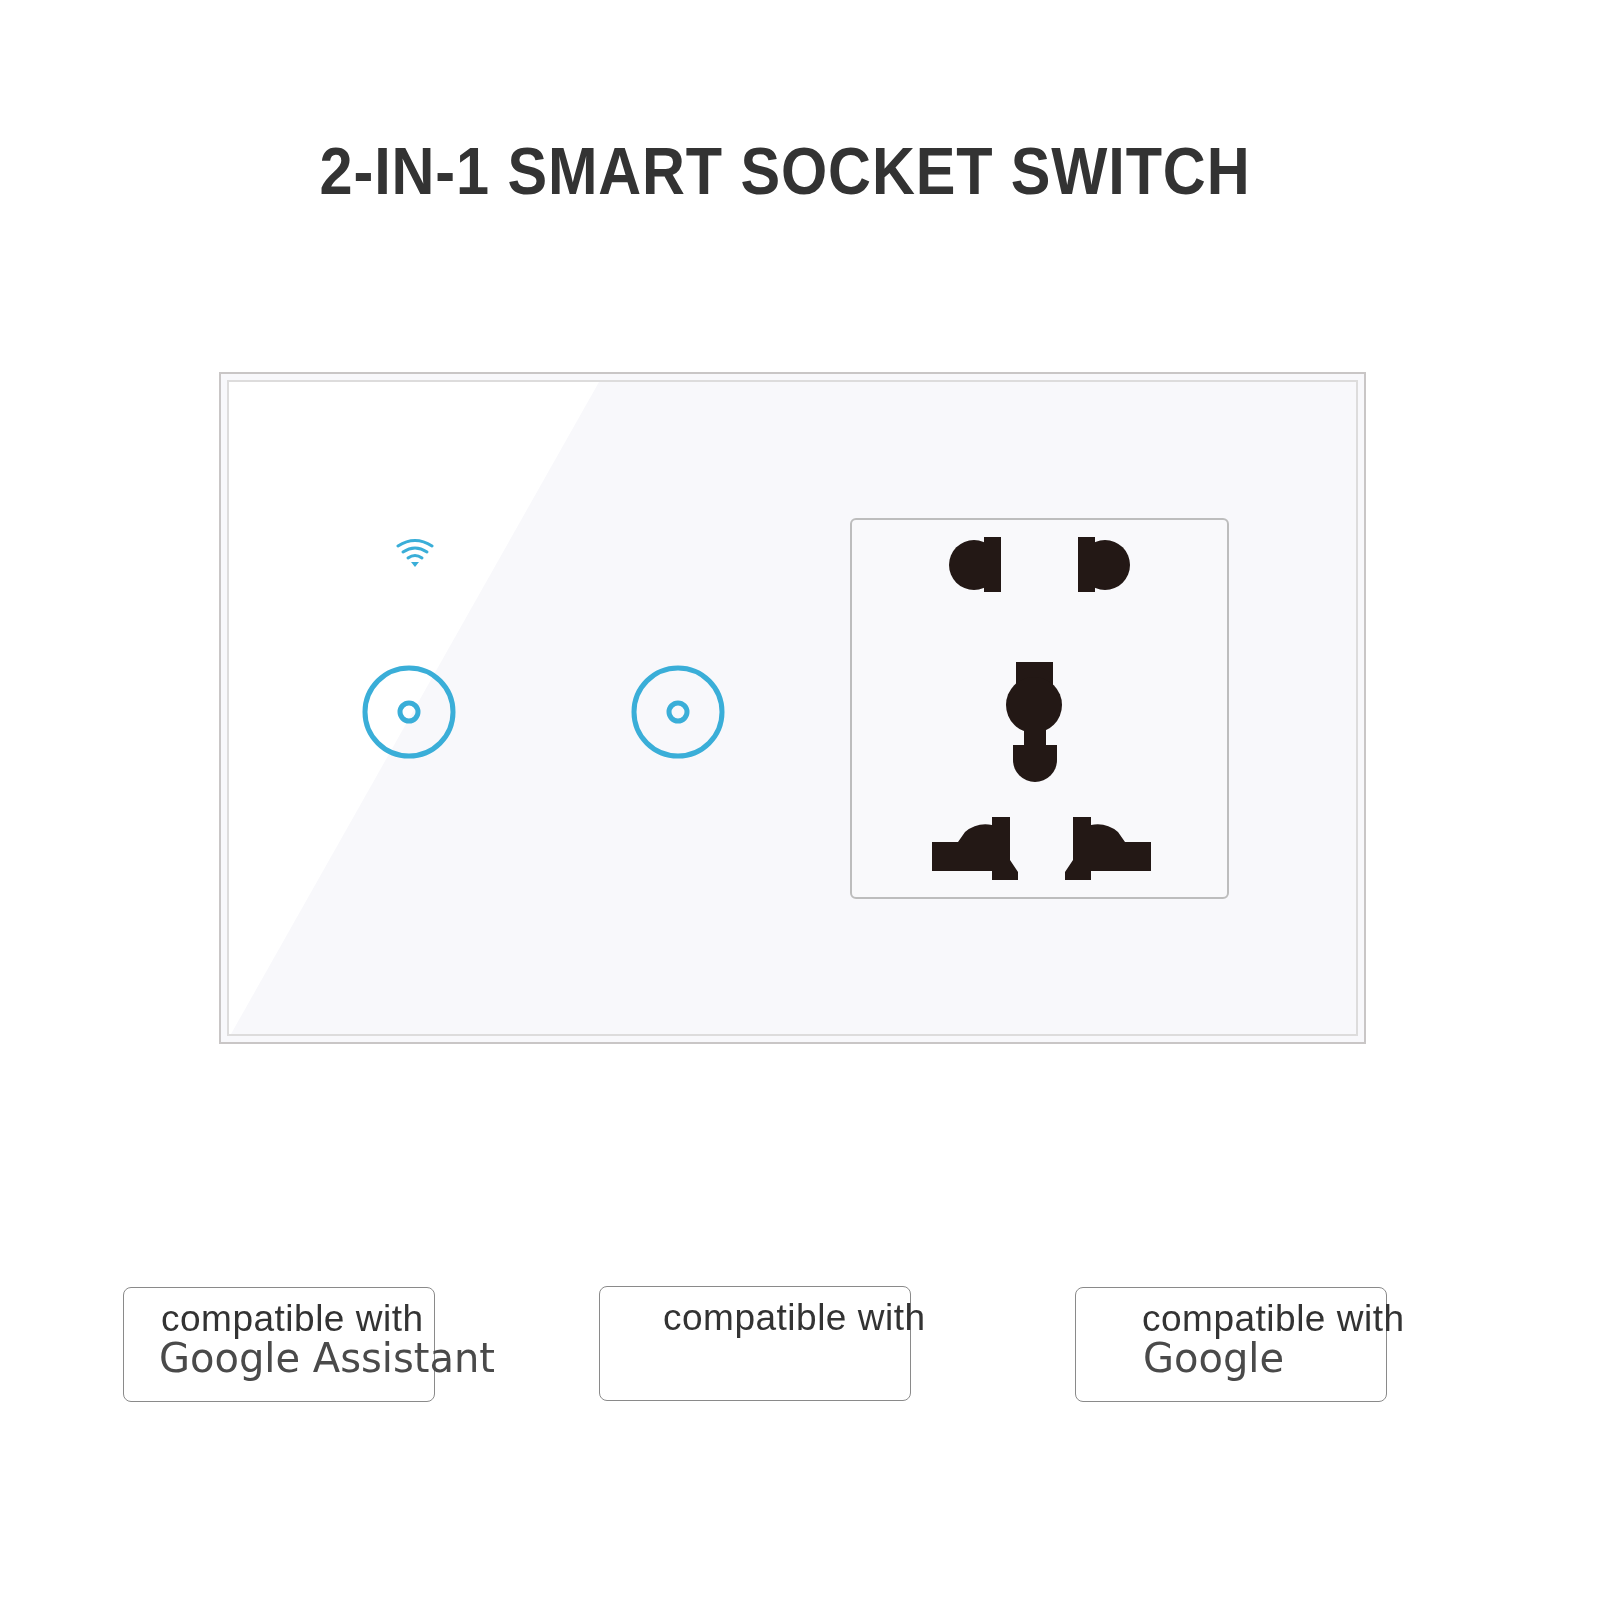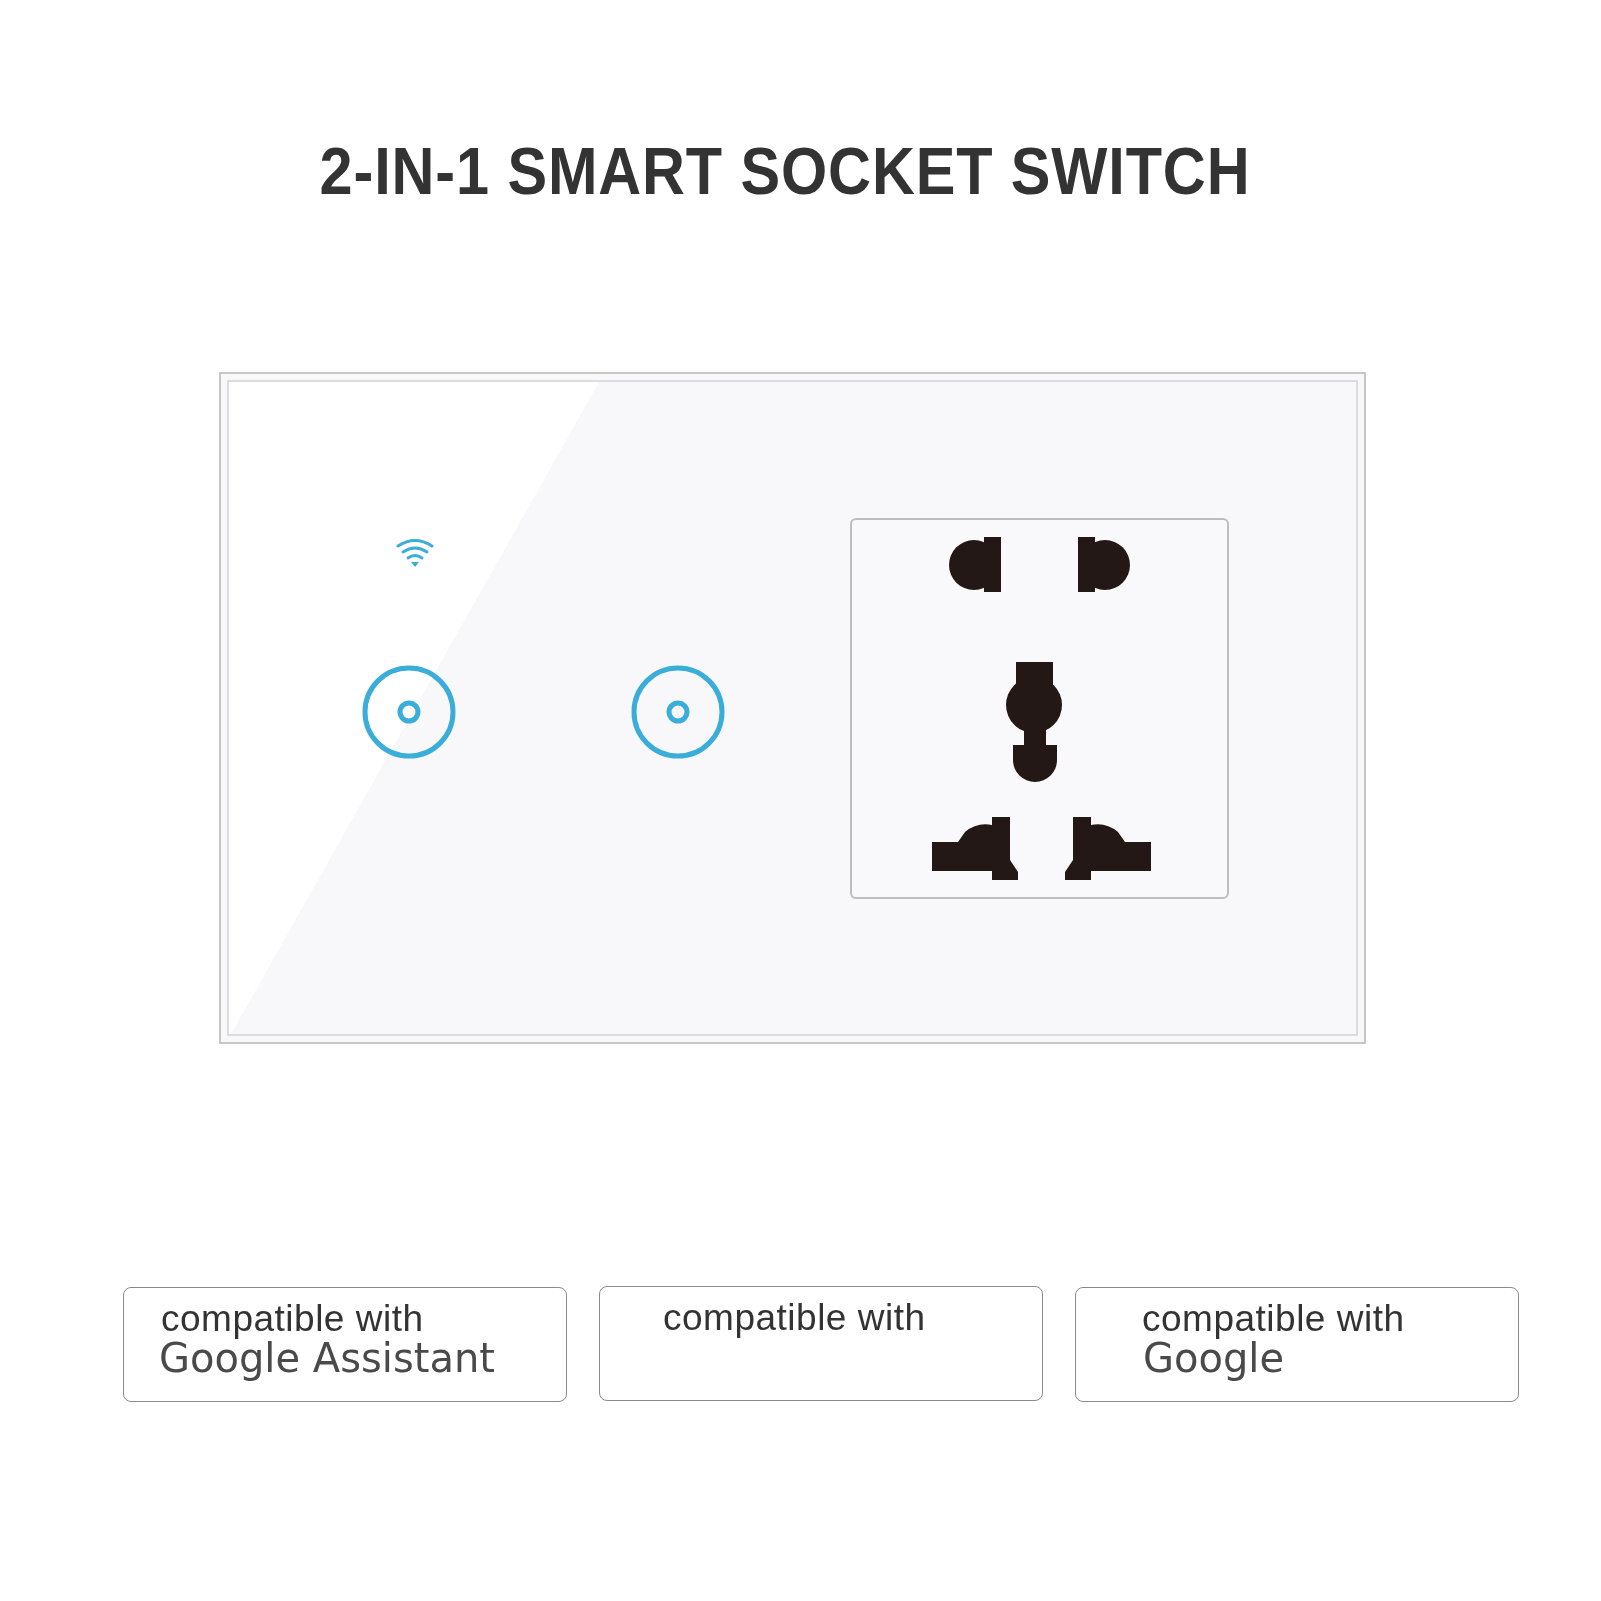--- a/index.html
+++ b/index.html
@@ -20,21 +20,21 @@
   }
   .glare { position:absolute; left:0; top:0; width:100%; height:100%; }
   .wifi { position:absolute; left:166px; top:154px; width:40px; height:34px; }
   .touch { position:absolute; width:100px; height:100px; }
   .socket {
     position:absolute; left:621px; top:136px; width:375px; height:377px;
     border:2px solid #bdbdbd; border-radius:6px; background:#f9f9fb;
   }
   .socket svg { position:absolute; left:0; top:0; }
   .badge {
-    position:absolute; width:444px; height:115px; border:1.5px solid #8a8a8a;
+    position:absolute; width:312px; height:115px; border:1.5px solid #8a8a8a;
     border-radius:8px; background:#ffffff; box-sizing:border-box;
   }
   .badge .line1 {
     position:absolute; top:10px; font-size:37px; color:#333333; white-space:nowrap;
     font-family:"Liberation Sans", sans-serif; letter-spacing:0.5px;
   }
   .badge .line2 {
     position:absolute; top:47px; font-size:40px; font-weight:normal; color:#4a4a4a; white-space:nowrap;
     font-family:"DejaVu Sans", sans-serif; letter-spacing:0px;
   }

